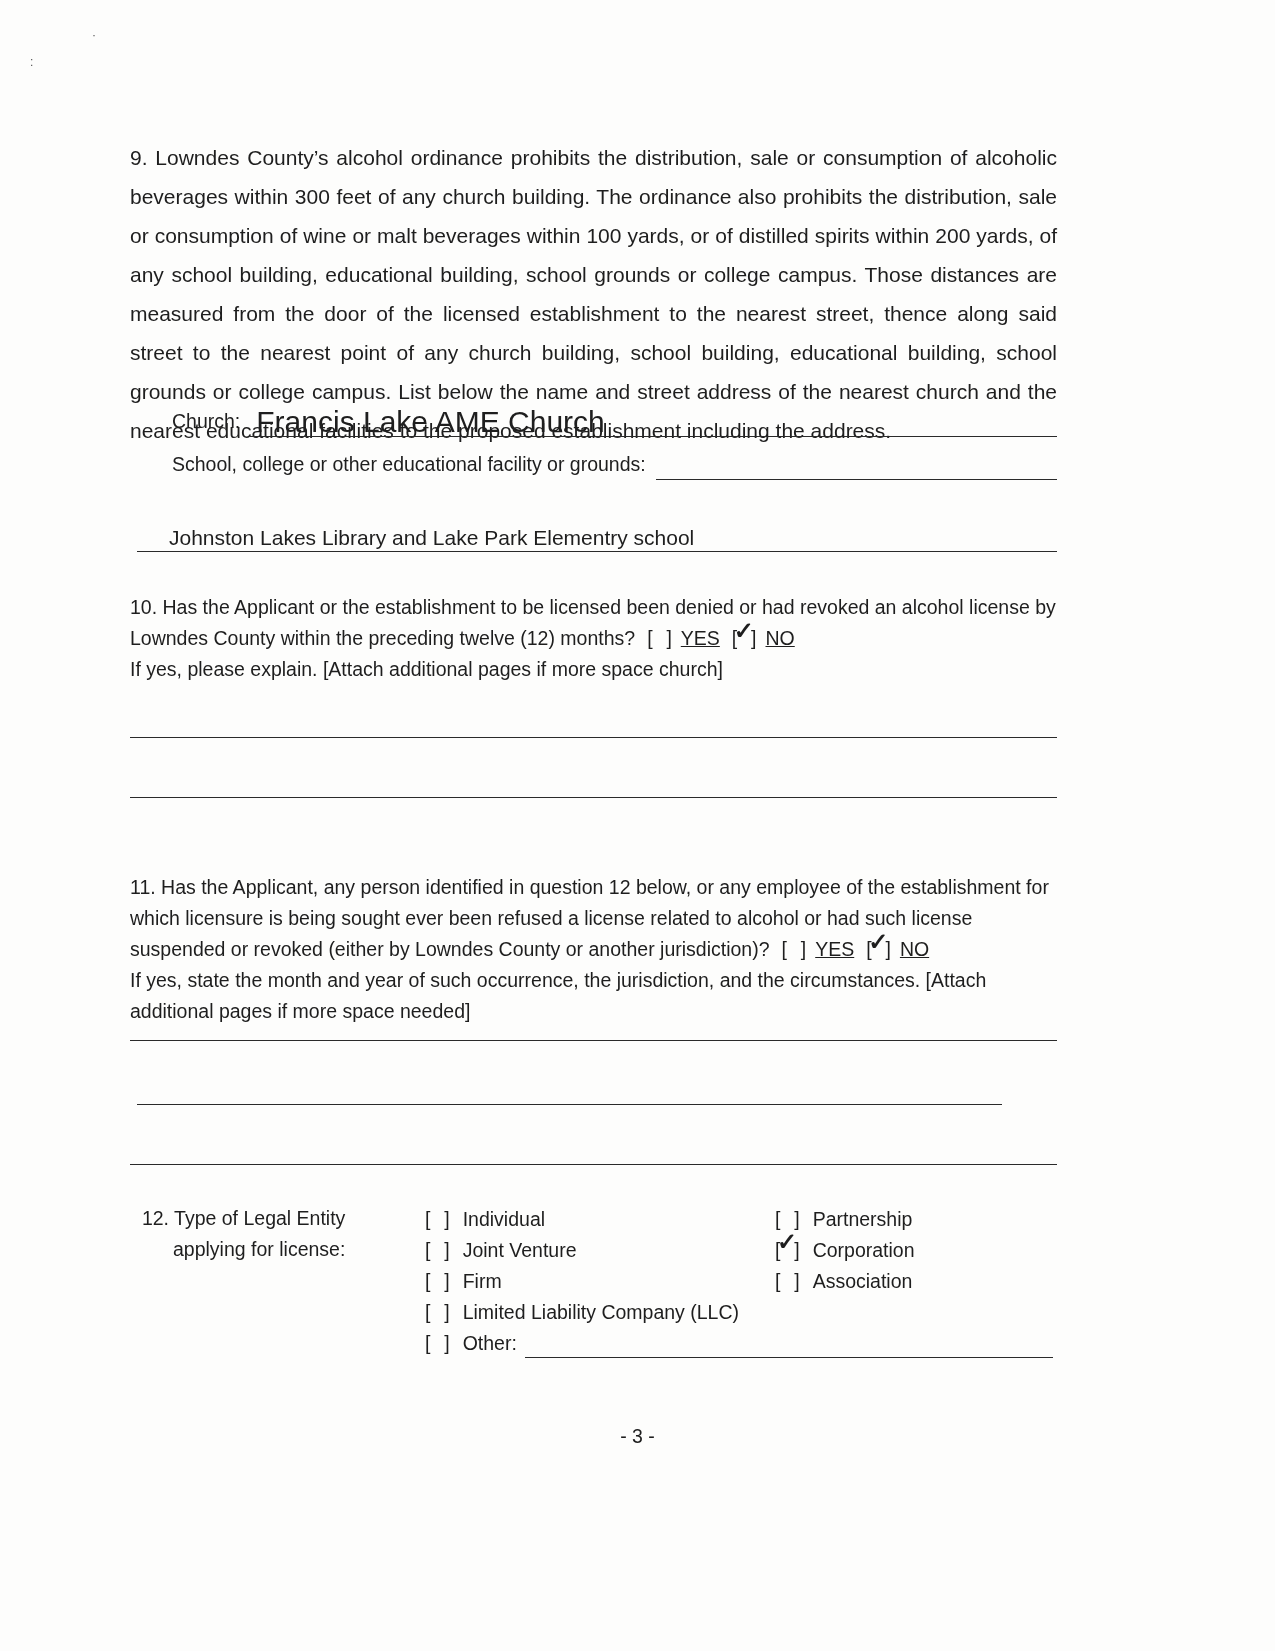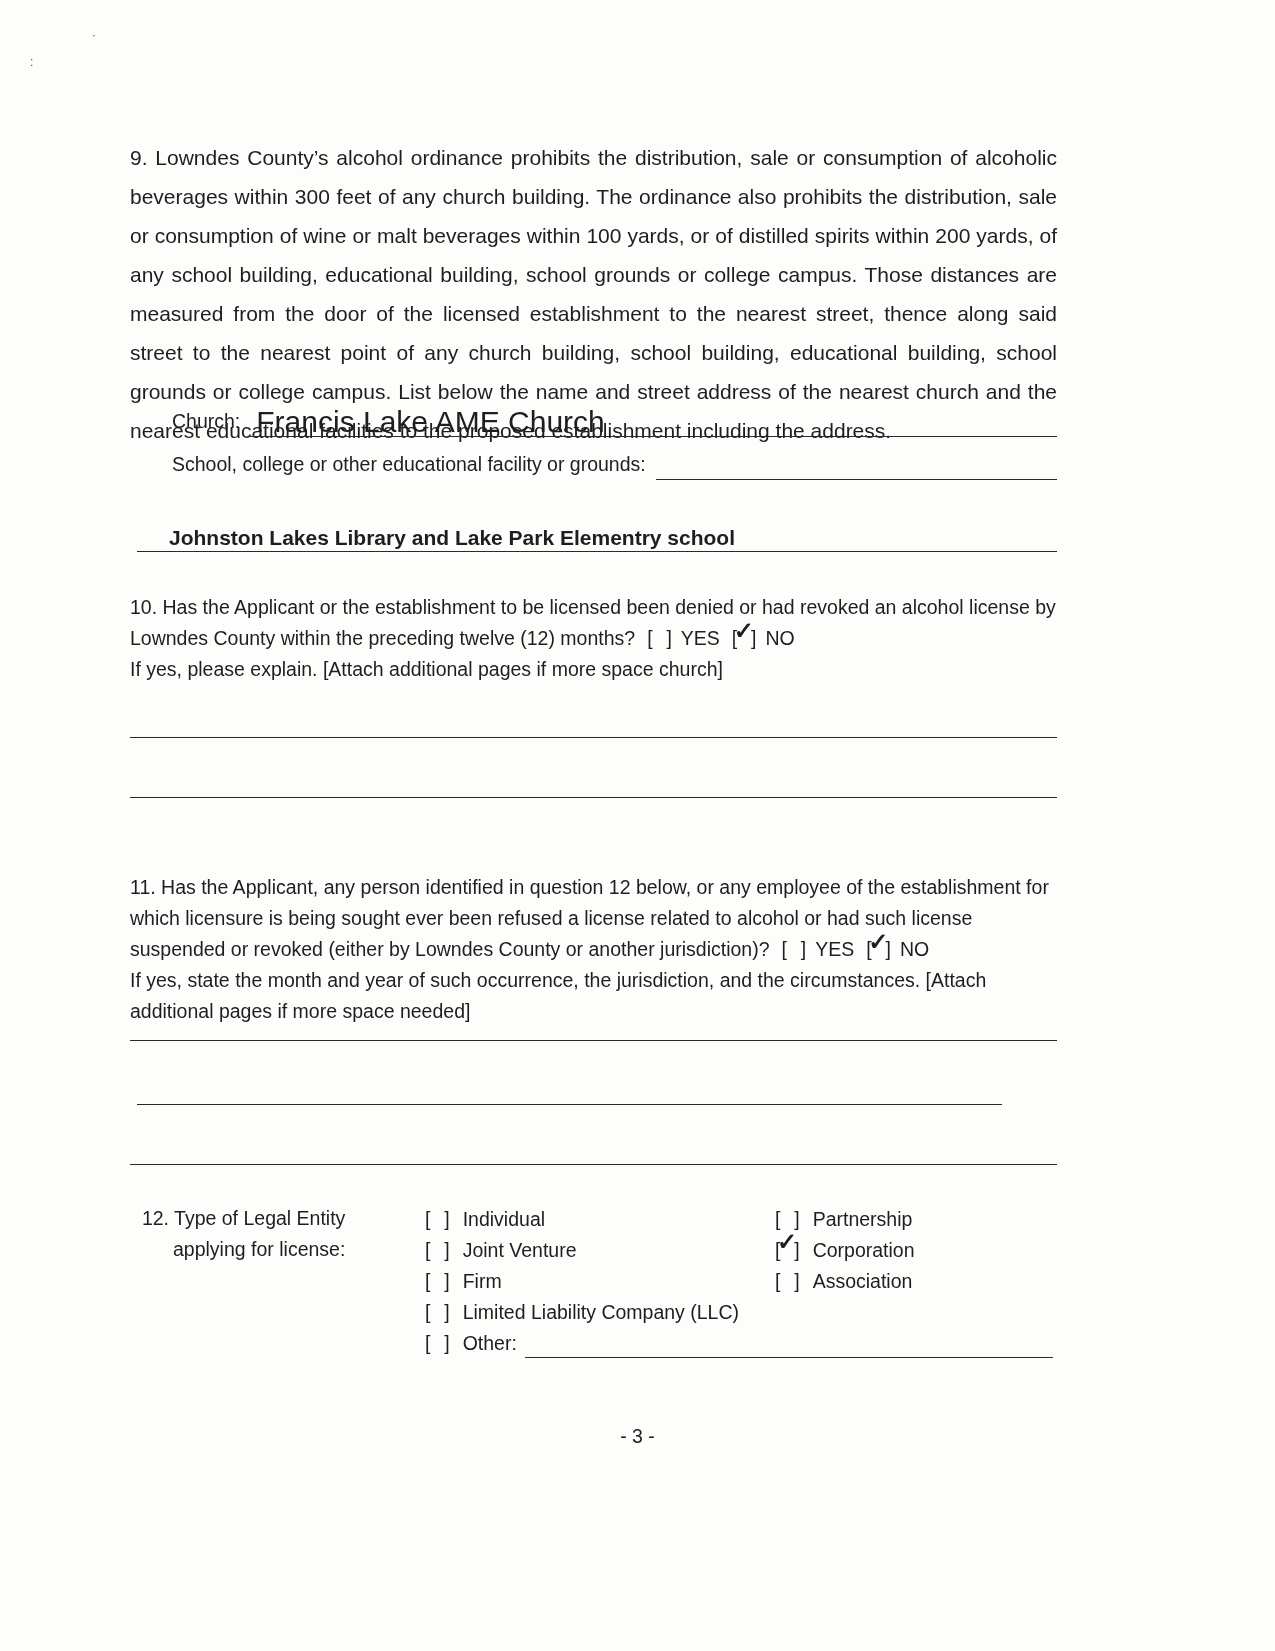--- a/index.html
+++ b/index.html
@@ -48,21 +48,21 @@
     letter-spacing:1px;
     margin:0 6px 0 12px;
   }
   .cb .check {
     position:absolute;
     left:2px; top:-8px;
     font-size:24px;
     font-weight:bold;
     letter-spacing:0;
   }
-  .cb-label { margin-left:2px; }
+  .cb-label { margin-left:2px;text-decoration:underline; }
   .opt {
     display:flex;
     align-items:flex-end;
     line-height:30px;
     height:31px;
     font-size:19.5px;
   }
   .opt .cb { margin:0 12px 0 0; }
   .opt .fill { margin-left:8px; }
   .q12-left { font-size:19.5px; line-height:31px; }
@@ -92,21 +92,21 @@
     <span class="ltext">Church:</span>
     <span class="fill"><span class="value">Francis Lake AME Church</span></span>
   </div>
 
   <div class="abs row" style="left:172px; top:449px; width:885px;">
     <span class="ltext">School, college or other educational facility or grounds:</span>
     <span class="fill"></span>
   </div>
 
   <div class="abs row" style="left:137px; top:525px; width:920px;">
-    <span class="fill nolabel"><span class="value" style="font-size:21px; padding-left:32px;font-weight:bold;">Johnston Lakes Library and Lake Park Elementry school</span></span>
+    <span class="fill nolabel"><span class="value" style="font-size:21px; padding-left:32px;">Johnston Lakes Library and Lake Park Elementry school</span></span>
   </div>
 
   <div class="abs ltext" style="left:130px; top:592px; width:927px;">
     <p><span>10.  Has the Applicant or the establishment to be licensed been denied or had revoked an alcohol license by Lowndes County within the preceding twelve (12) months?</span><span class="cb"><span>[&nbsp;&nbsp;]</span></span><span class="cb-label">YES</span><span class="cb"><span>[&nbsp;&nbsp;]</span><span class="check">✓</span></span><span class="cb-label">NO</span></p>
     <p>If yes, please explain.  [Attach additional pages if more space church]</p>
   </div>
 
   <div class="abs blank-line" style="left:130px; top:737px; width:927px;"></div>
   <div class="abs blank-line" style="left:130px; top:797px; width:927px;"></div>
 

